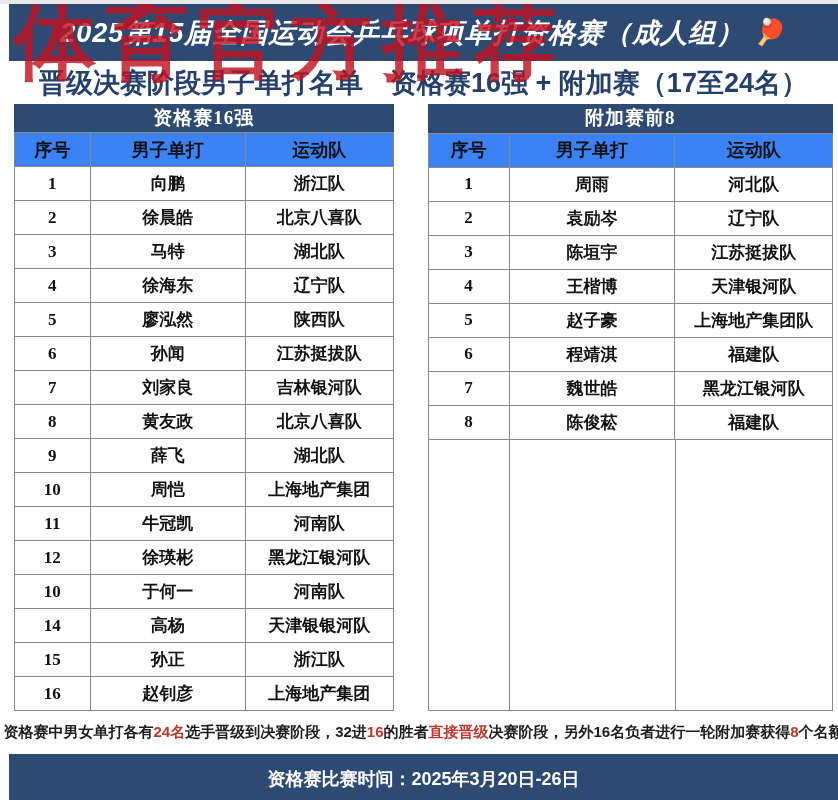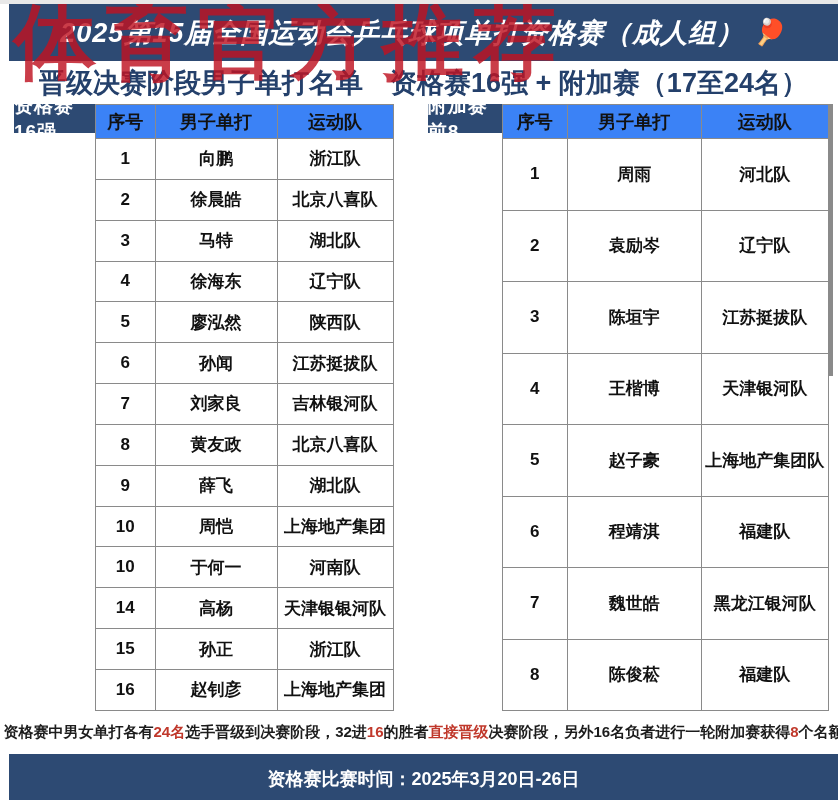--- a/index.html
+++ b/index.html
@@ -28,21 +28,21 @@
   .subtitle{
     height:43px; background:#fff; display:flex; align-items:center; justify-content:center;
   }
   .subtitle span{
     color:#24406b; font-size:27px; font-weight:700; white-space:nowrap;
   }
   
   .tables{
     height:607px; display:flex; padding:0 5px; gap:34px; background:#fff;
   }
-  .tbl-wrap{ display:flex; flex-direction:row; }
+  .tbl-wrap{ display:flex; flex-direction:column;font-family:Liberation Serif, serif; }
   .tbl-wrap.left{ width:384px; }
   .tbl-wrap.right{ width:410px; }
   .tbl-title{
     height:29px; background:#2d4a73; color:#fff;
     display:flex; align-items:center; justify-content:center;
     font-size:19px; font-weight:700; letter-spacing:1px;
   }
   table.tbl{ width:100%; border-collapse:collapse; table-layout:fixed; }
   table.tbl th, table.tbl td{
     border:1px solid #8a8a8a; text-align:center; height:34px;
@@ -148,20 +148,30 @@
             <td class="c-no">9</td>
             <td class="c-player">薛飞</td>
             <td class="c-team">湖北队</td>
           </tr>
             <tr>
             <td class="c-no">10</td>
             <td class="c-player">周恺</td>
             <td class="c-team">上海地产集团</td>
           </tr>
             <tr>
+            <td class="c-no">11</td>
+            <td class="c-player">牛冠凯</td>
+            <td class="c-team">河南队</td>
+          </tr>
+            <tr>
+            <td class="c-no">12</td>
+            <td class="c-player">徐瑛彬</td>
+            <td class="c-team">黑龙江银河队</td>
+          </tr>
+            <tr>
             <td class="c-no">10</td>
             <td class="c-player">于何一</td>
             <td class="c-team">河南队</td>
           </tr>
             <tr>
             <td class="c-no">14</td>
             <td class="c-player">高杨</td>
             <td class="c-team">天津银银河队</td>
           </tr>
             <tr>

